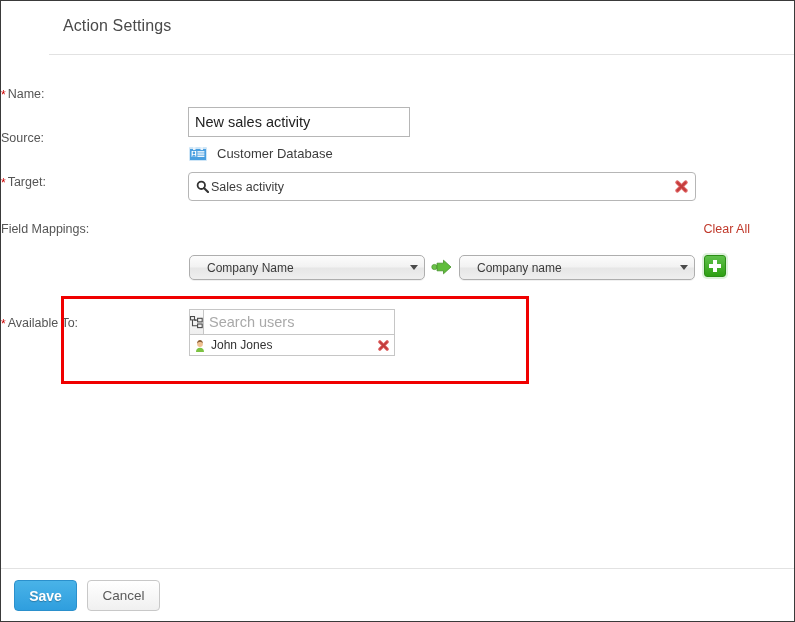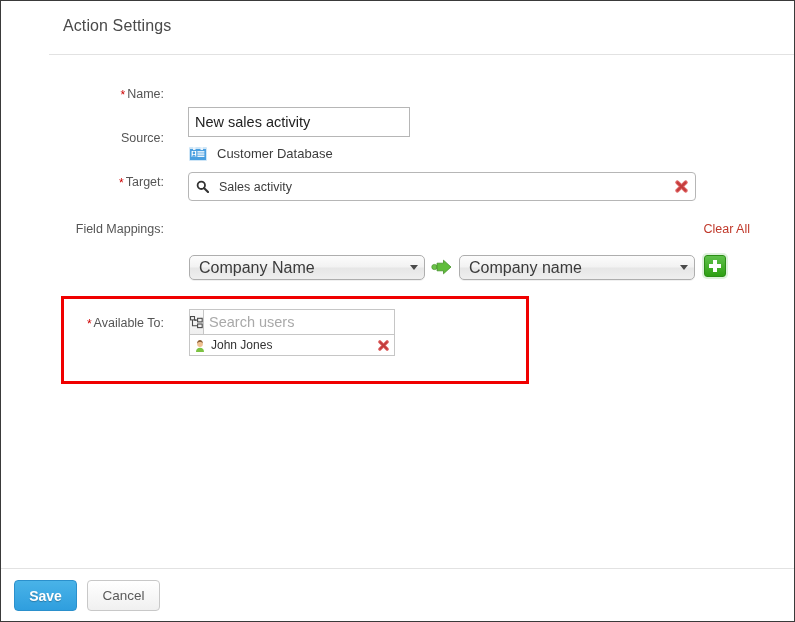--- a/index.html
+++ b/index.html
@@ -51,21 +51,21 @@
 
   .row {
     position: absolute;
     left: 0;
     width: 793px;
   }
 
   .label {
     position: absolute;
     width: 163px;
-    text-align: right;
+    text-align: left;
     font-size: 12.5px;
     color: #555555;
     white-space: nowrap;
   }
   .req {
     color: #cc0000;
     font-size: 12px;
     margin-right: 2px;
     position: relative;
     top: 1px;
@@ -123,21 +123,21 @@
     border-radius: 4px;
     background: #ffffff;
     display: flex;
     align-items: center;
     padding: 0 6px 0 7px;
   }
   .target-text {
     font-size: 12.5px;
     color: #3c3c3c;
     flex: 1;
-    margin-left: 10px;
+    margin-left: 2px;
   }
 
   
   .clear-all {
     position: absolute;
     right: 44px;
     top: 0;
     font-size: 12.5px;
     color: #c0392b;
     cursor: pointer;
@@ -154,24 +154,25 @@
     border-radius: 5px;
     background: linear-gradient(to bottom, #fcfcfc 0%, #f2f2f2 48%, #e6e6e6 52%, #efefef 100%);
     display: flex;
     align-items: center;
     padding: 0 6px 0 9px;
     cursor: pointer;
     box-shadow: 0 1px 0 rgba(0,0,0,0.06);
   }
   .dd-label {
     flex: 1;
-    font-size: 16px;
+    font-size: 12px;
     color: #3b3b3b;
     white-space: nowrap;
     overflow: hidden;
+    margin-left: 8px;
   }
   .caret {
     width: 0; height: 0;
     border-left: 4px solid transparent;
     border-right: 4px solid transparent;
     border-top: 5px solid #4a4a4a;
     margin-left: 6px;
   }
 
   .dd-left  { left: 188px;  width: 236px; }

